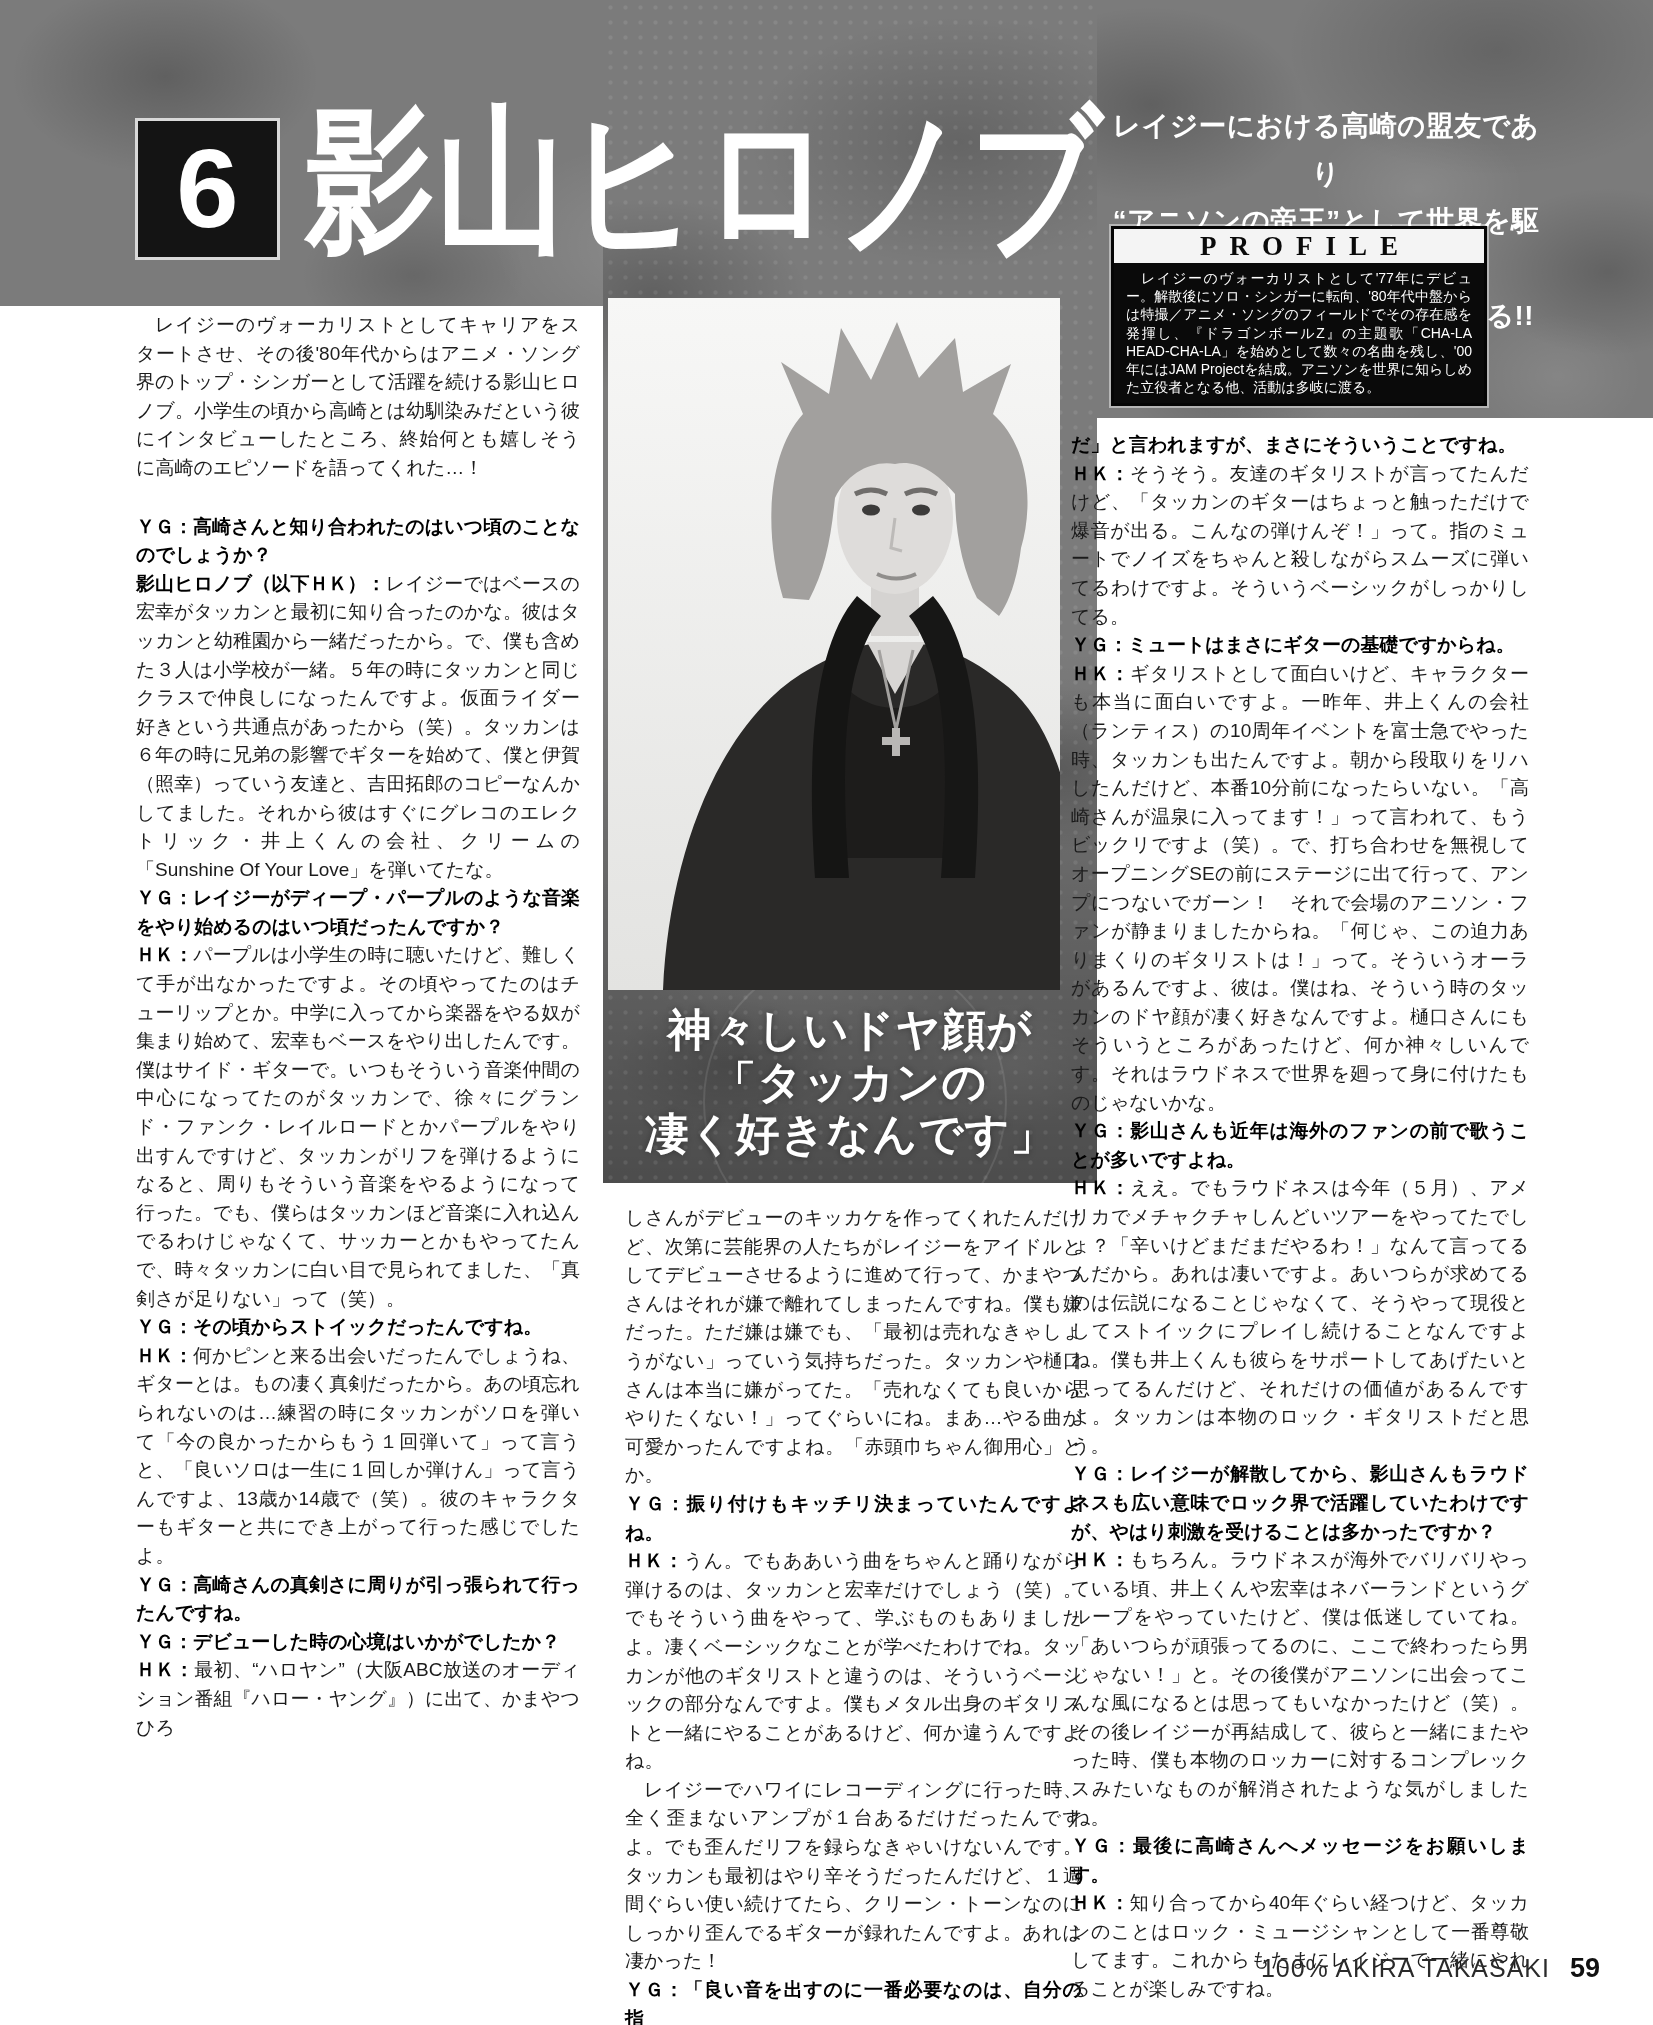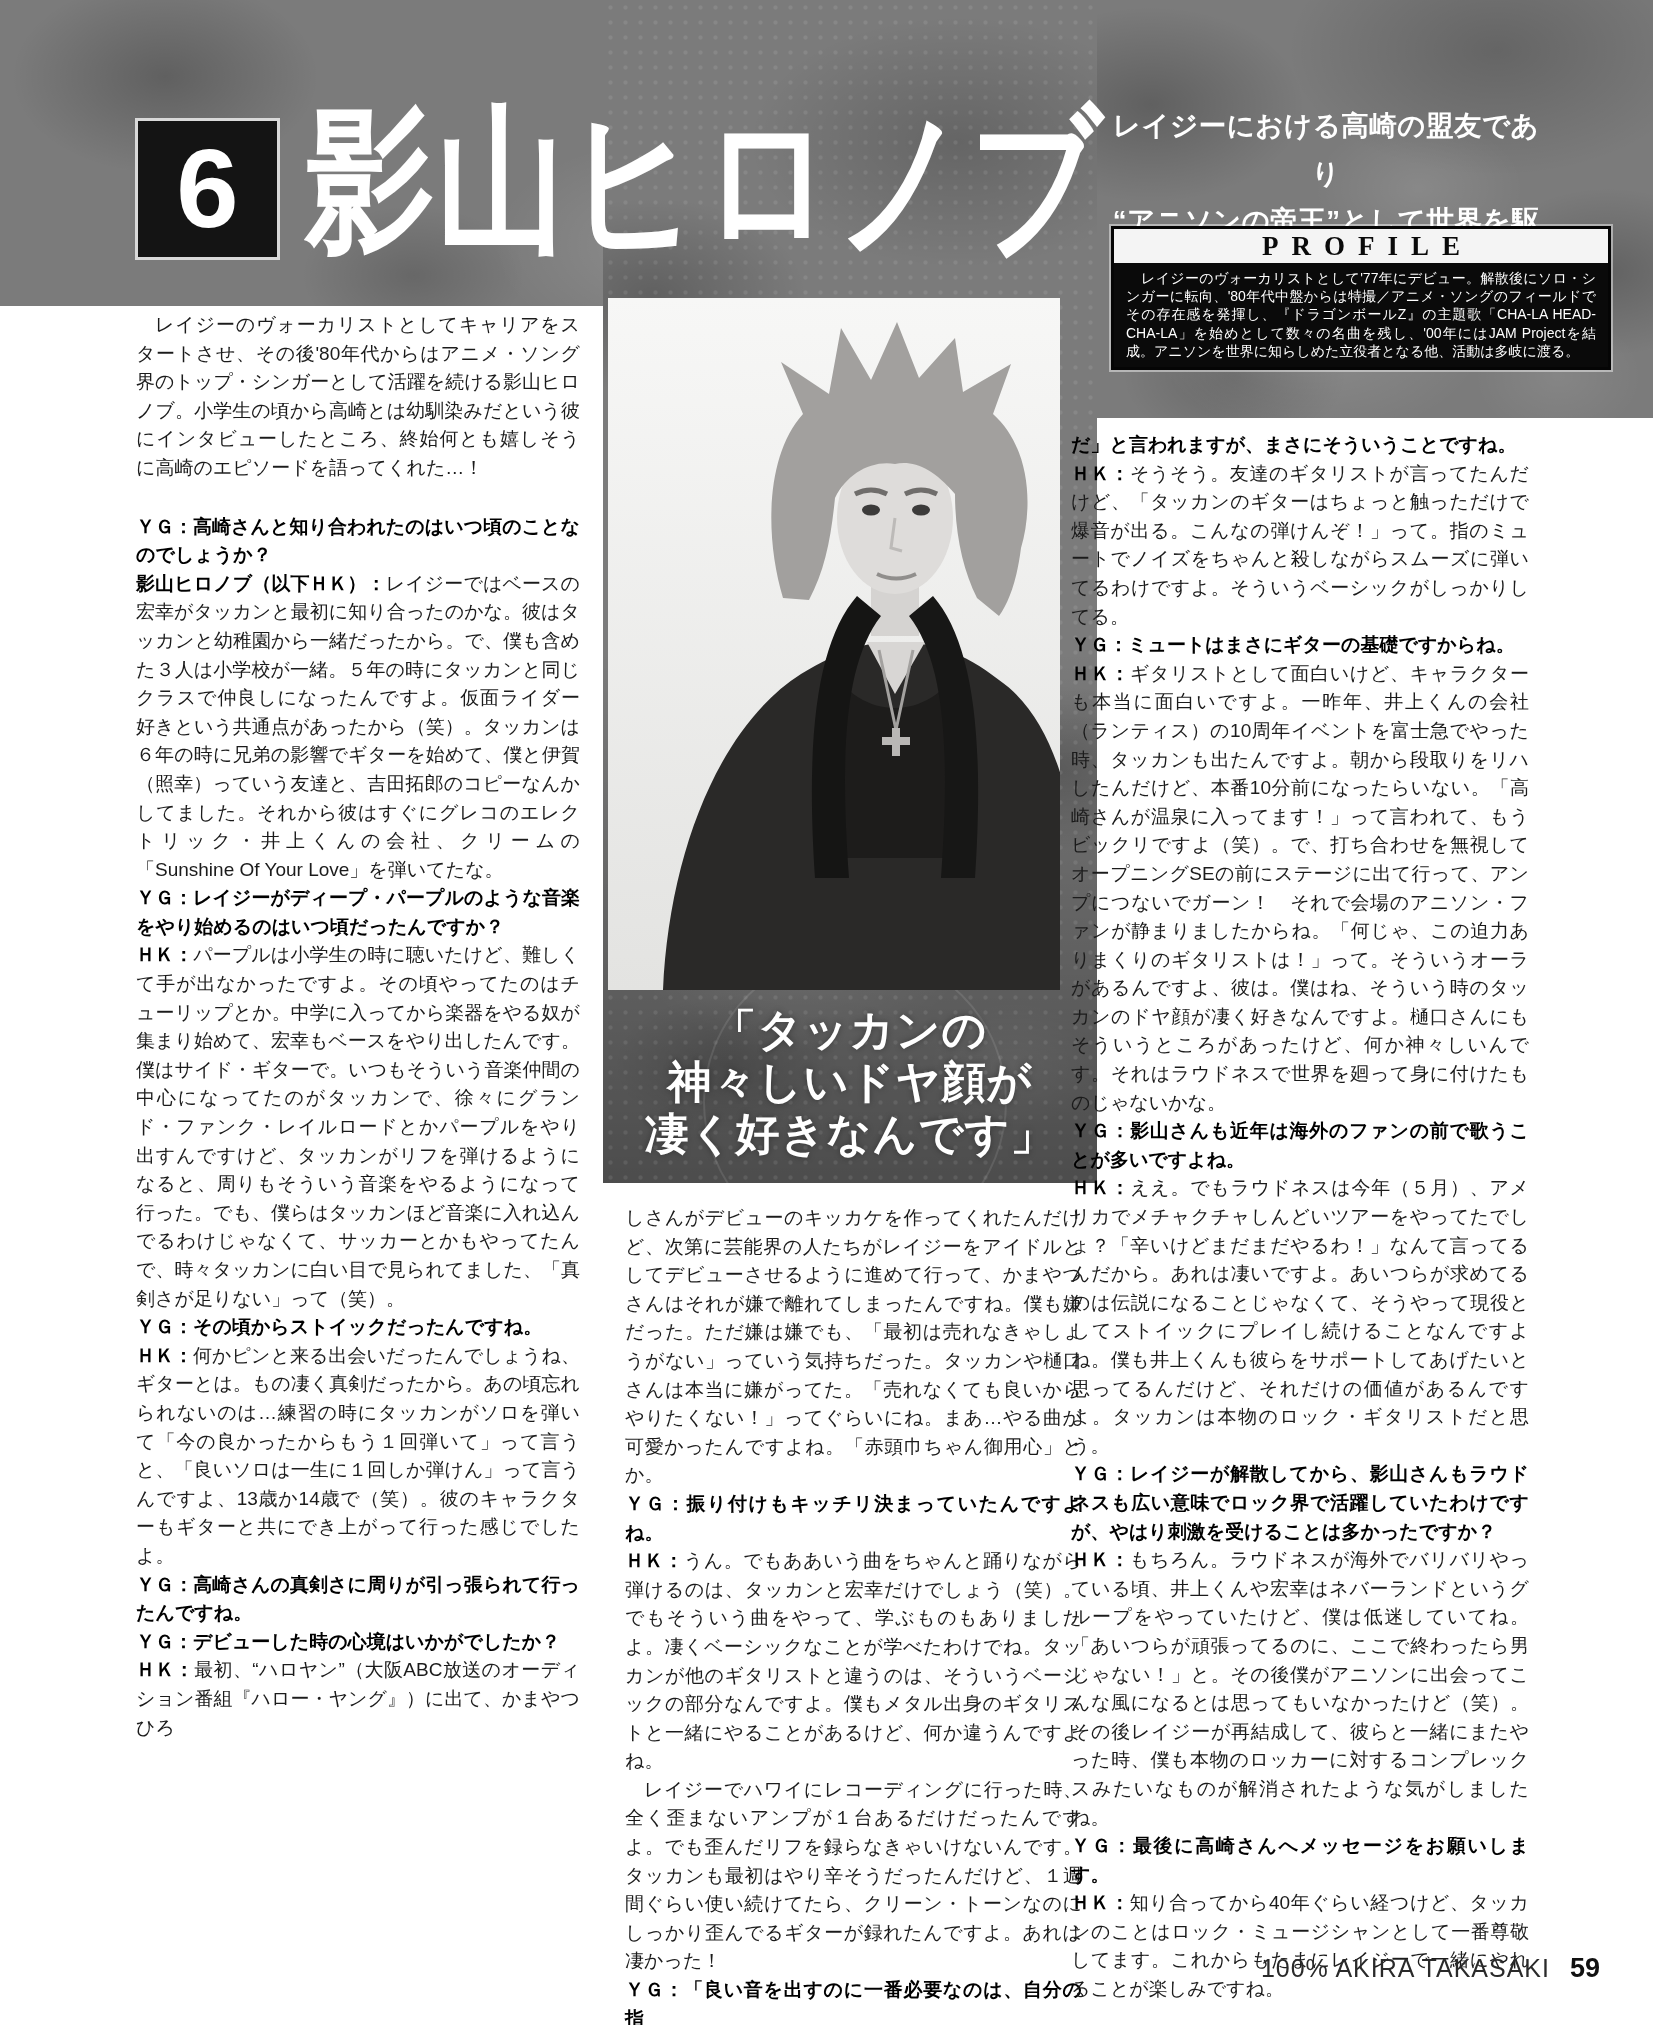--- a/index.html
+++ b/index.html
@@ -38,21 +38,21 @@
   .badge-num{color:#fff;font-size:112px;font-weight:700;line-height:1;
              font-family:"Liberation Sans",sans-serif;}
   
   .title{left:305px;top:98px;color:#ffffff;font-family:"Liberation Serif",serif;
          font-weight:700;font-size:158px;line-height:168px;white-space:nowrap;
          letter-spacing:2px;transform:scaleX(.82);transform-origin:0 0;}
   
   .tagline{left:1103px;top:102px;width:446px;text-align:center;color:#ffffff;
            font-weight:700;font-size:27.5px;line-height:47.5px;letter-spacing:.5px;}
   
-  .profile{left:1111px;top:226px;width:500px;box-sizing:border-box;background:#0a0a0a;
+  .profile{left:1111px;top:226px;width:376px;box-sizing:border-box;background:#0a0a0a;
            border:3px solid #050505;box-shadow:0 0 0 2px rgba(255,255,255,.45);}
   .profile-head{background:#f4f4f4;color:#0a0a0a;text-align:center;height:34px;line-height:34px;
            font-family:"Liberation Serif",serif;font-weight:700;font-size:27px;
            letter-spacing:13px;text-indent:13px;}
   .profile-body{color:#ffffff;font-size:14px;line-height:18.2px;text-align:justify;
            padding:6px 12px 7px;text-indent:15px;}
   
   .photo{left:608px;top:298px;width:452px;height:692px;background:#f2f2f1;overflow:hidden;}
   
   .quote{left:603px;top:1004px;width:494px;text-align:center;color:#ffffff;
@@ -143,22 +143,22 @@
         <ellipse cx="238" cy="212" rx="9" ry="5.5" fill="#3c3b3a"></ellipse>
         <ellipse cx="288" cy="212" rx="9" ry="5.5" fill="#3c3b3a"></ellipse>
 
         <path d="M262,220 L258,250 L269,253" stroke="#bcbab8" stroke-width="3" fill="none"></path>
         <path d="M244,276 Q263,285 283,276" stroke="#908e8c" stroke-width="4" fill="none"></path>
       </g>
     </svg>
   </div>
 
   <div class="abs quote">
+    <div>神々しいドヤ顔が</div>
     <div>「タッカンの</div>
-    <div>神々しいドヤ顔が</div>
     <div>凄く好きなんです」</div>
   </div>
 
   <div class="col col-left">
     <p class="intro">レイジーのヴォーカリストとしてキャリアをスタートさせ、その後'80年代からはアニメ・ソング界のトップ・シンガーとして活躍を続ける影山ヒロノブ。小学生の頃から高崎とは幼馴染みだという彼にインタビューしたところ、終始何とも嬉しそうに高崎のエピソードを語ってくれた…！</p>
     <p class="q gap"><b class="spk">ＹＧ：</b><span>高崎さんと知り合われたのはいつ頃のことなのでしょうか？</span></p>
     <p><b class="spk">影山ヒロノブ（以下ＨＫ）：</b><span>レイジーではベースの宏幸がタッカンと最初に知り合ったのかな。彼はタッカンと幼稚園から一緒だったから。で、僕も含めた３人は小学校が一緒。５年の時にタッカンと同じクラスで仲良しになったんですよ。仮面ライダー好きという共通点があったから（笑）。タッカンは６年の時に兄弟の影響でギターを始めて、僕と伊賀（照幸）っていう友達と、吉田拓郎のコピーなんかしてました。それから彼はすぐにグレコのエレクトリック・井上くんの会社、クリームの「Sunshine Of Your Love」を弾いてたな。</span></p>
     <p class="q"><b class="spk">ＹＧ：</b><span>レイジーがディープ・パープルのような音楽をやり始めるのはいつ頃だったんですか？</span></p>
     <p><b class="spk">ＨＫ：</b><span>パープルは小学生の時に聴いたけど、難しくて手が出なかったですよ。その頃やってたのはチューリップとか。中学に入ってから楽器をやる奴が集まり始めて、宏幸もベースをやり出したんです。僕はサイド・ギターで。いつもそういう音楽仲間の中心になってたのがタッカンで、徐々にグランド・ファンク・レイルロードとかパープルをやり出すんですけど、タッカンがリフを弾けるようになると、周りもそういう音楽をやるようになって行った。でも、僕らはタッカンほど音楽に入れ込んでるわけじゃなくて、サッカーとかもやってたんで、時々タッカンに白い目で見られてました、「真剣さが足りない」って（笑）。</span></p>
     <p class="q"><b class="spk">ＹＧ：</b><span>その頃からストイックだったんですね。</span></p>

